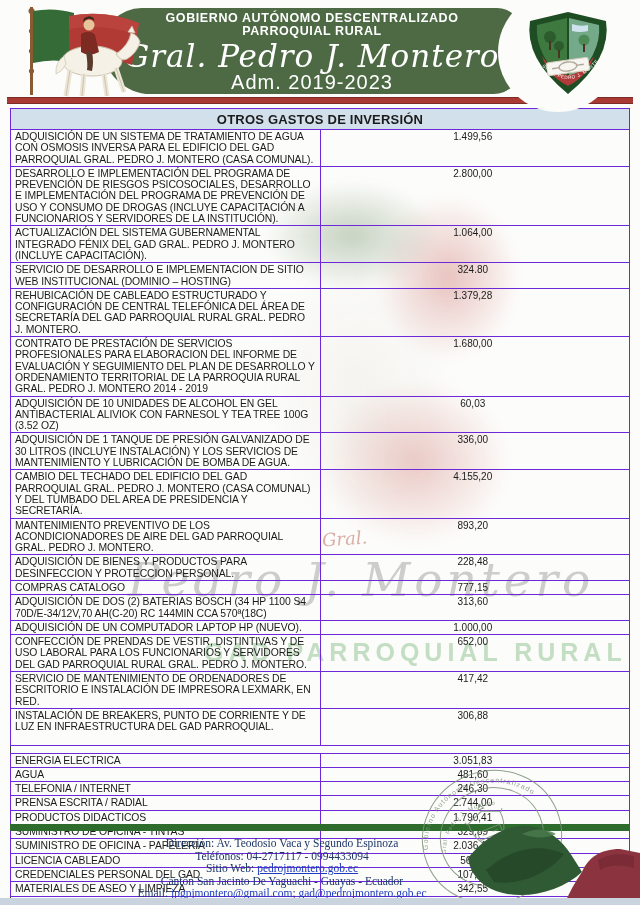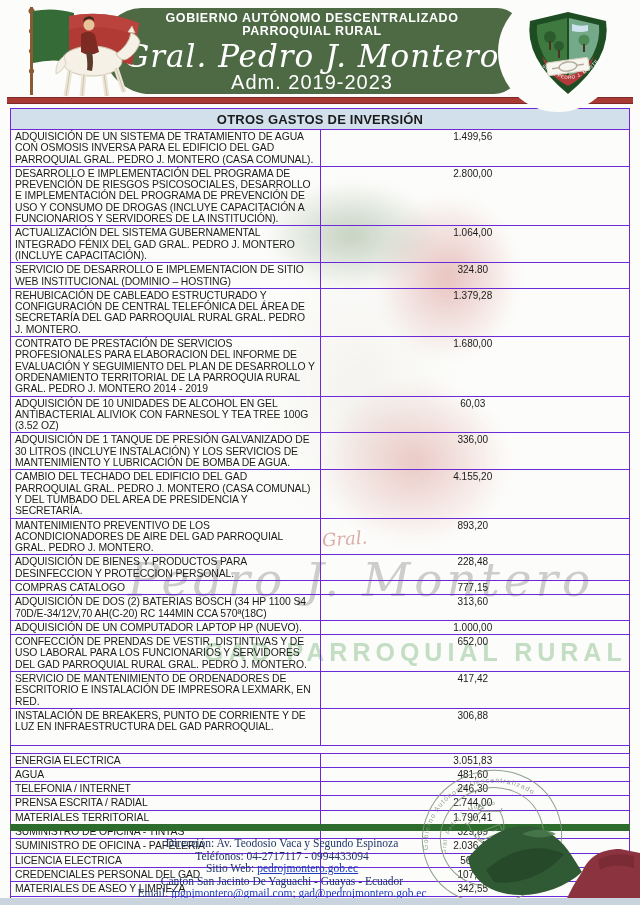--- a/index.html
+++ b/index.html
@@ -208,33 +208,33 @@
         </tr>
         <tr>
           <td class="desc">TELEFONIA / INTERNET</td>
           <td class="val">246,30</td>
         </tr>
         <tr>
           <td class="desc">PRENSA ESCRITA / RADIAL</td>
           <td class="val">2.744,00</td>
         </tr>
         <tr>
-          <td class="desc">MATERIALES TERRITORIAL</td>
+          <td class="desc">PRODUCTOS DIDACTICOS</td>
           <td class="val">1.790,41</td>
         </tr>
         <tr>
           <td class="desc">SUMINISTRO DE OFICINA - TINTAS</td>
           <td class="val">329,89</td>
         </tr>
         <tr>
           <td class="desc">SUMINISTRO DE OFICINA - PAPELERIA</td>
           <td class="val">2.036.13</td>
         </tr>
         <tr>
-          <td class="desc">LICENCIA ELECTRICA</td>
+          <td class="desc">LICENCIA CABLEADO</td>
           <td class="val">56,00</td>
         </tr>
         <tr>
           <td class="desc">CREDENCIALES PERSONAL DEL GAD</td>
           <td class="val">107,52</td>
         </tr>
         <tr>
           <td class="desc">MATERIALES DE ASEO Y LIMPIEZA</td>
           <td class="val">342,55</td>
         </tr>

